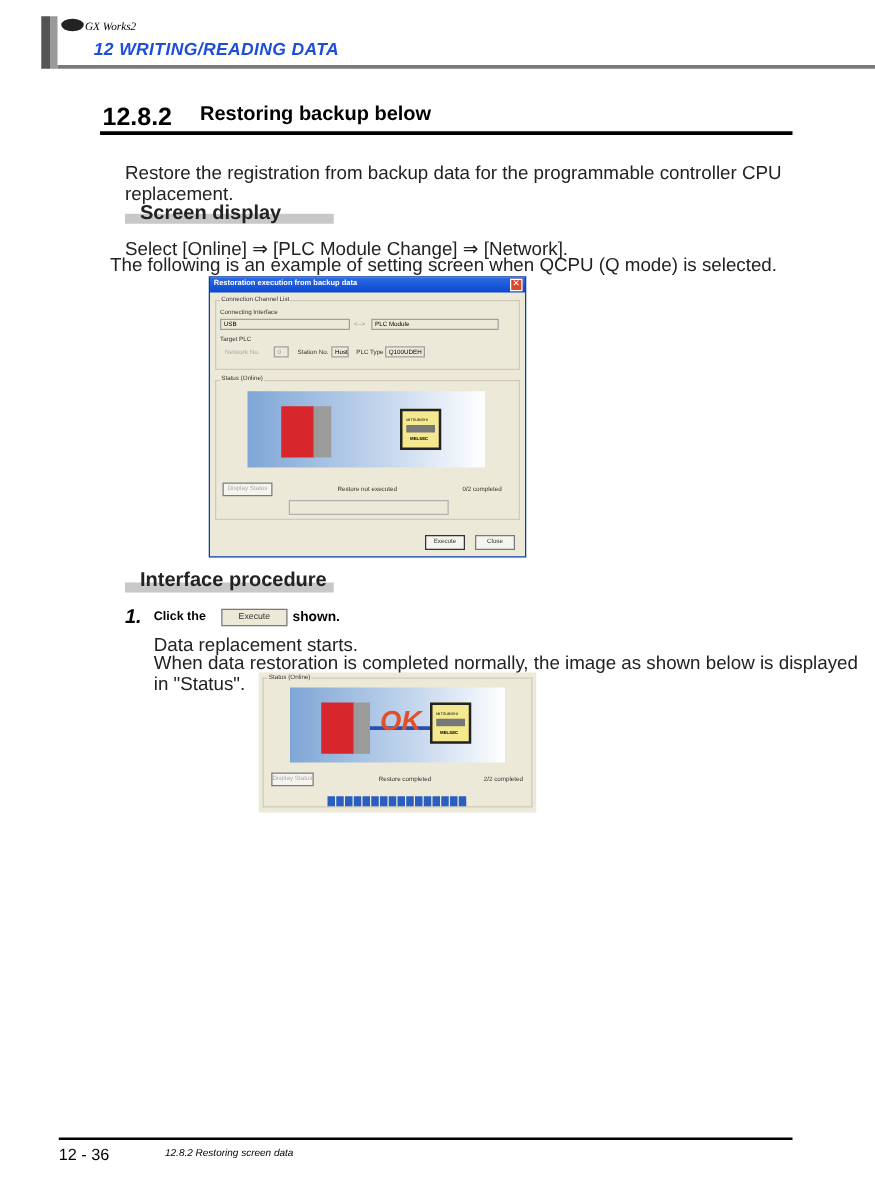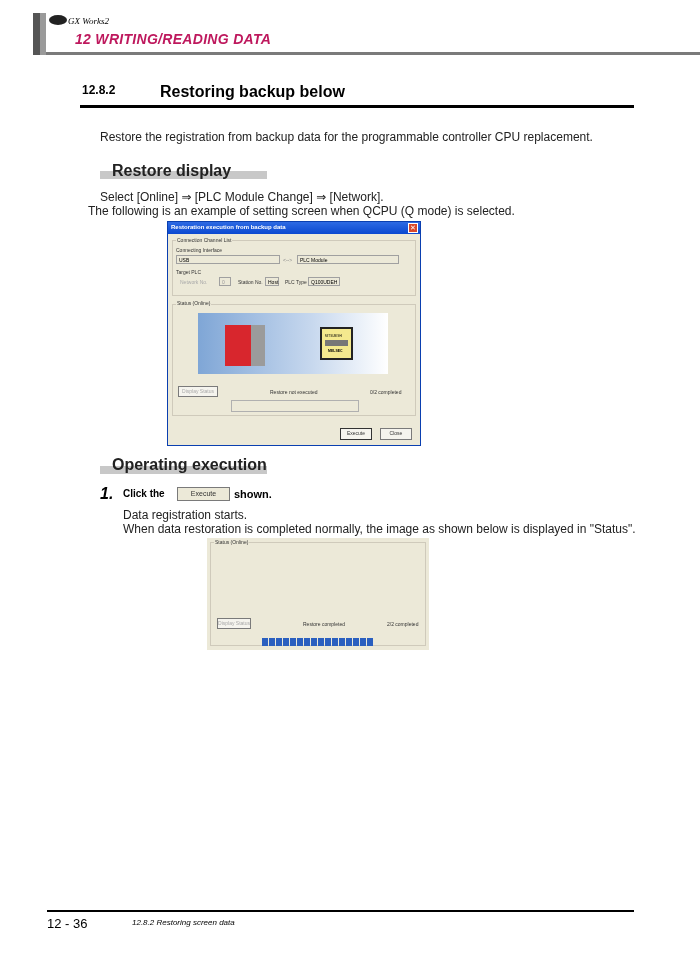--- a/index.html
+++ b/index.html
@@ -3,25 +3,25 @@
 <meta charset="utf-8">
 <style>
 *{box-sizing:border-box;margin:0;padding:0}
 body{width:700px;height:960px;background:#fff;position:relative;font-family:"Liberation Sans",sans-serif;color:#000;overflow:hidden}
 .abs{position:absolute}
 .hdr-bar1{left:33px;top:13px;width:7px;height:42px;background:#555}
 .hdr-bar2{left:40px;top:13px;width:6px;height:42px;background:#9a9a9a}
 .hdr-line{left:46px;top:52px;width:654px;height:3px;background:#7a7a7a}
 .logo{left:49px;top:15px;width:18px;height:10px;border-radius:50%;background:#222}
 .gxw{left:68px;top:16px;font-family:Liberation Serif, serif;font-style:italic;font-size:9px}
-.chap{left:75px;top:31px;font-size:14px;font-style:italic;font-weight:bold;color:#be185d;letter-spacing:.3px}
-.sec-num{left:82px;top:83px;font-size:12px;font-weight:bold}
+.chap{left:75px;top:31px;font-size:14px;font-style:italic;font-weight:bold;color:#1d4ed8;letter-spacing:.3px}
+.sec-num{left:82px;top:83px;font-size:20px;font-weight:bold}
 .sec-title{left:160px;top:83px;font-size:16px;font-weight:bold}
 .sec-line{left:80px;top:105px;width:554px;height:3px;background:#000}
-.p{font-size:12px;color:#222}
+.p{font-size:15px;color:#222}
 .subhead{font-size:16px;font-weight:bold;color:#222}
 .subbar{background:#c8c8c8;height:8px}
 .dlg{left:167px;top:221px;width:254px;height:225px;background:#ece9d8;border:1px solid #0a3fb0}
 .dlg-title{left:0;top:0;width:252px;height:12px;background:linear-gradient(#2d6ae3,#0a48d0);color:#fff;font-size:6px;font-weight:bold;padding:2px 3px}
 .dlg-x{right:2px;top:1px;width:10px;height:10px;background:#d9482c;border:1px solid #fff;color:#fff;font-size:7px;line-height:8px;text-align:center}
 .tiny{font-size:5px;color:#333}
 .fld{background:#ece9d8;border:1px solid #a0a0a0;font-size:5px;padding:1px 2px;height:9px}
 .grp{border:1px solid #cfcabb}
 .img-bg{background:linear-gradient(90deg,#7fa6d6,#c7d8ee 60%,#ffffff)}
 .cpu-red{background:#d8262d}
@@ -42,21 +42,21 @@
 <div class="abs logo"></div>
 <div class="abs gxw">GX Works2</div>
 <div class="abs chap">12  WRITING/READING DATA</div>
 
 <div class="abs sec-num">12.8.2</div>
 <div class="abs sec-title">Restoring backup below</div>
 <div class="abs sec-line"></div>
 <div class="abs p" style="left:100px;top:130px">Restore the registration from backup data for the programmable controller CPU replacement.</div>
 
 <div class="abs subbar" style="left:100px;top:171px;width:167px"></div>
-<div class="abs subhead" style="left:112px;top:162px">Restore display</div>
+<div class="abs subhead" style="left:112px;top:162px">Screen display</div>
 <div class="abs p" style="left:100px;top:190px">Select [Online] ⇒ [PLC Module Change] ⇒ [Network].</div>
 <div class="abs p" style="left:88px;top:204px">The following is an example of setting screen when QCPU (Q mode) is selected.</div>
 
 <div class="abs dlg">
   <div class="abs dlg-title">Restoration execution from backup data</div>
   <div class="abs dlg-x">✕</div>
   <div class="abs grp" style="left:4px;top:18px;width:244px;height:56px"></div>
   <div class="abs tiny" style="left:8px;top:15px;background:#ece9d8;padding:0 1px">Connection Channel List</div>
   <div class="abs tiny" style="left:8px;top:25px">Connecting Interface</div>
   <div class="abs fld" style="left:8px;top:33px;width:104px">USB</div>
@@ -83,31 +83,42 @@
   </div>
   <div class="abs btn" style="left:10px;top:164px;width:40px;height:11px;color:#aaa">Display Status</div>
   <div class="abs tiny" style="left:102px;top:167px">Restore not executed</div>
   <div class="abs tiny" style="left:202px;top:167px">0/2 completed</div>
   <div class="abs" style="left:63px;top:178px;width:128px;height:12px;border:1px solid #b0b0b0;background:#ece9d8"></div>
   <div class="abs btn" style="left:172px;top:206px;width:32px;height:12px;border:1px solid #333">Execute</div>
   <div class="abs btn" style="left:212px;top:206px;width:32px;height:12px">Close</div>
 </div>
 
 <div class="abs subbar" style="left:100px;top:466px;width:167px"></div>
-<div class="abs subhead" style="left:112px;top:456px">Operating execution</div>
+<div class="abs subhead" style="left:112px;top:456px">Interface procedure</div>
 <div class="abs" style="left:100px;top:485px;font-size:16px;font-style:italic;font-weight:bold">1.</div>
 <div class="abs" style="left:123px;top:488px;font-size:10px;font-weight:bold">Click the</div>
 <div class="abs btn" style="left:177px;top:487px;width:53px;height:14px;line-height:12px;font-size:7px;background:#ece9d8">Execute</div>
 <div class="abs" style="left:234px;top:488px;font-size:11px;font-weight:bold">shown.</div>
-<div class="abs p" style="left:123px;top:508px">Data registration starts.</div>
+<div class="abs p" style="left:123px;top:508px">Data replacement starts.</div>
 <div class="abs p" style="left:123px;top:522px">When data restoration is completed normally, the image as shown below is displayed in "Status".</div>
 
 <div class="abs" style="left:207px;top:538px;width:222px;height:112px;background:#ece9d8">
   <div class="abs grp" style="left:3px;top:4px;width:216px;height:104px"></div>
   <div class="abs tiny" style="left:7px;top:1px;background:#ece9d8;padding:0 1px">Status (Online)</div>
+  <div class="abs img-bg" style="left:25px;top:12px;width:172px;height:60px">
+    <div class="abs cpu-red" style="left:25px;top:12px;width:26px;height:41px"></div>
+    <div class="abs cpu-gray" style="left:51px;top:12px;width:13px;height:41px"></div>
+    <div class="abs" style="left:64px;top:31px;width:48px;height:3px;background:#2a4fb0"></div>
+    <div class="abs" style="left:72px;top:14px;font-size:22px;font-weight:bold;font-style:italic;color:#e2502a">OK</div>
+    <div class="abs card" style="left:112px;top:12px;width:33px;height:33px">
+      <div class="abs" style="left:3px;top:5px;font-size:3px">MITSUBISHI</div>
+      <div class="abs" style="left:3px;top:11px;width:23px;height:6px;background:#777"></div>
+      <div class="abs" style="left:6px;top:20px;font-size:3.5px;font-weight:bold">MELSEC</div>
+    </div>
+  </div>
   <div class="abs btn" style="left:10px;top:80px;width:34px;height:11px;color:#aaa">Display Status</div>
   <div class="abs tiny" style="left:96px;top:83px">Restore completed</div>
   <div class="abs tiny" style="left:180px;top:83px">2/2 completed</div>
   <div class="abs" style="left:55px;top:94px;width:118px;height:10px;white-space:nowrap">
     <span class="prog-cell"></span><span class="prog-cell"></span><span class="prog-cell"></span><span class="prog-cell"></span><span class="prog-cell"></span><span class="prog-cell"></span><span class="prog-cell"></span><span class="prog-cell"></span><span class="prog-cell"></span><span class="prog-cell"></span><span class="prog-cell"></span><span class="prog-cell"></span><span class="prog-cell"></span><span class="prog-cell"></span><span class="prog-cell"></span><span class="prog-cell"></span>
   </div>
 </div>
 
 <div class="abs foot-line"></div>
 <div class="abs foot-pg">12  - 36</div>

